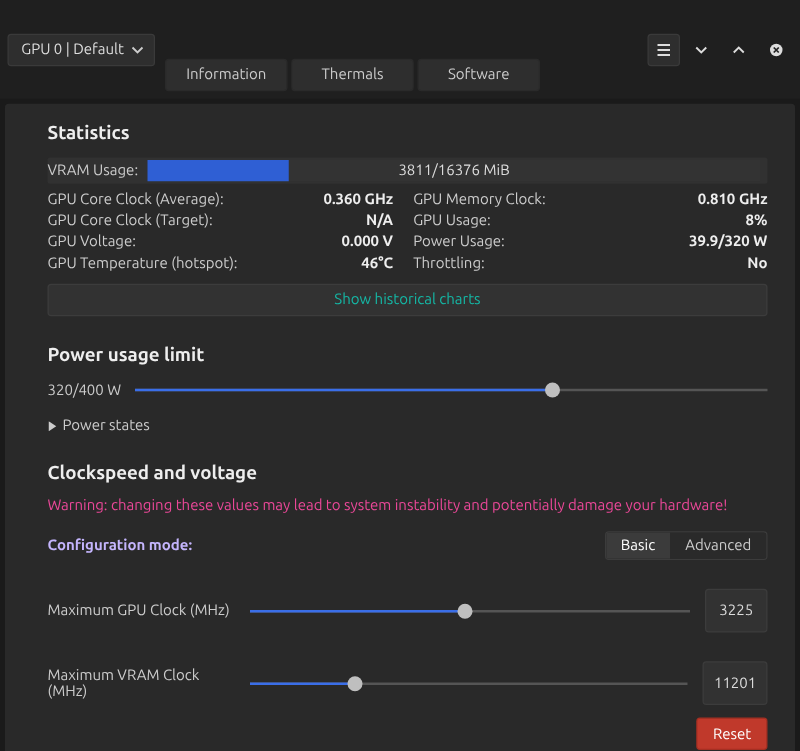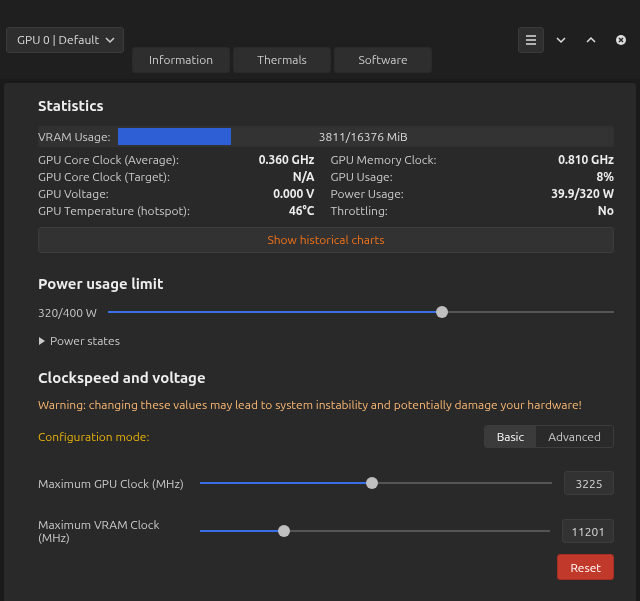--- a/index.html
+++ b/index.html
@@ -88,21 +88,21 @@
   }
   .stats-grid .v { text-align: right; color: #eee; font-weight: 600; }
   .stats-grid .gap { }
   .hist-btn {
     width: 100%;
     background: #323232;
     border: 1px solid #3c3c3c;
     border-radius: 3px;
     padding: 5px 0;
     text-align: center;
-    color: #f97316;
+    color: #14b8a6;
     cursor: pointer;
     height: 26px;
   }
   .slider-row {
     display: flex; align-items: center; gap: 10px;
     margin-top: 4px;
   }
   .slider-row .lbl { min-width: 60px; color: #ccc; }
   .slider {
     flex: 1; height: 16px; position: relative;
@@ -114,33 +114,33 @@
     background: #323232; border: 1px solid #3c3c3c; border-radius: 3px;
     padding: 4px 12px; color: #ddd; cursor: pointer; height: 26px;
     display:flex; align-items:center; justify-content:center;
     min-width: 56px;
   }
   .btn.danger { background: #c0392b; border-color: #a52f22; color: #fff; }
   .disclosure {
     display: flex; align-items: center; gap: 4px;
     color: #ccc; cursor: pointer; margin-top: 14px; margin-bottom: 4px;
   }
-  .warning { color: #fdba74; font-size: 12px; margin-bottom: 14px; }
+  .warning { color: #ec4899; font-size: 12px; margin-bottom: 14px; }
   .config-row { display: flex; align-items: center; margin-bottom: 12px; }
-  .config-row .lbl { flex: 1; color: #eab308; }
+  .config-row .lbl { flex: 1; color: #c4b5fd; font-weight: bold; }
   .seg {
     display: flex; border: 1px solid #3c3c3c; border-radius: 3px; overflow: hidden;
   }
   .seg .opt { padding: 4px 12px; background: #2a2a2a; color: #ccc; cursor: pointer; }
   .seg .opt.active { background: #3b3b3b; color: #fff; }
   .slider-labeled { display: flex; align-items: center; gap: 12px; margin-bottom: 10px; margin-top: 23px; }
   .slider-labeled .lbl { width: 150px; color: #ccc; }
   .valbox {
     background: #323232; border: 1px solid #3c3c3c; border-radius: 3px;
-    padding: 3px 8px; color: #ddd; min-width: 50px; text-align: center; height: 24px;
+    padding: 3px 8px; color: #ddd; min-width: 50px; text-align: center; height: 35px;
     display:flex; align-items:center; justify-content:center;
   }
   .reset-row { display: flex; justify-content: flex-end; margin-top: 4px; }
   svg { display: block; }
 </style>
 </head>
 <body>
 
 <div class="toolbar">
   <div class="gpu-select">

